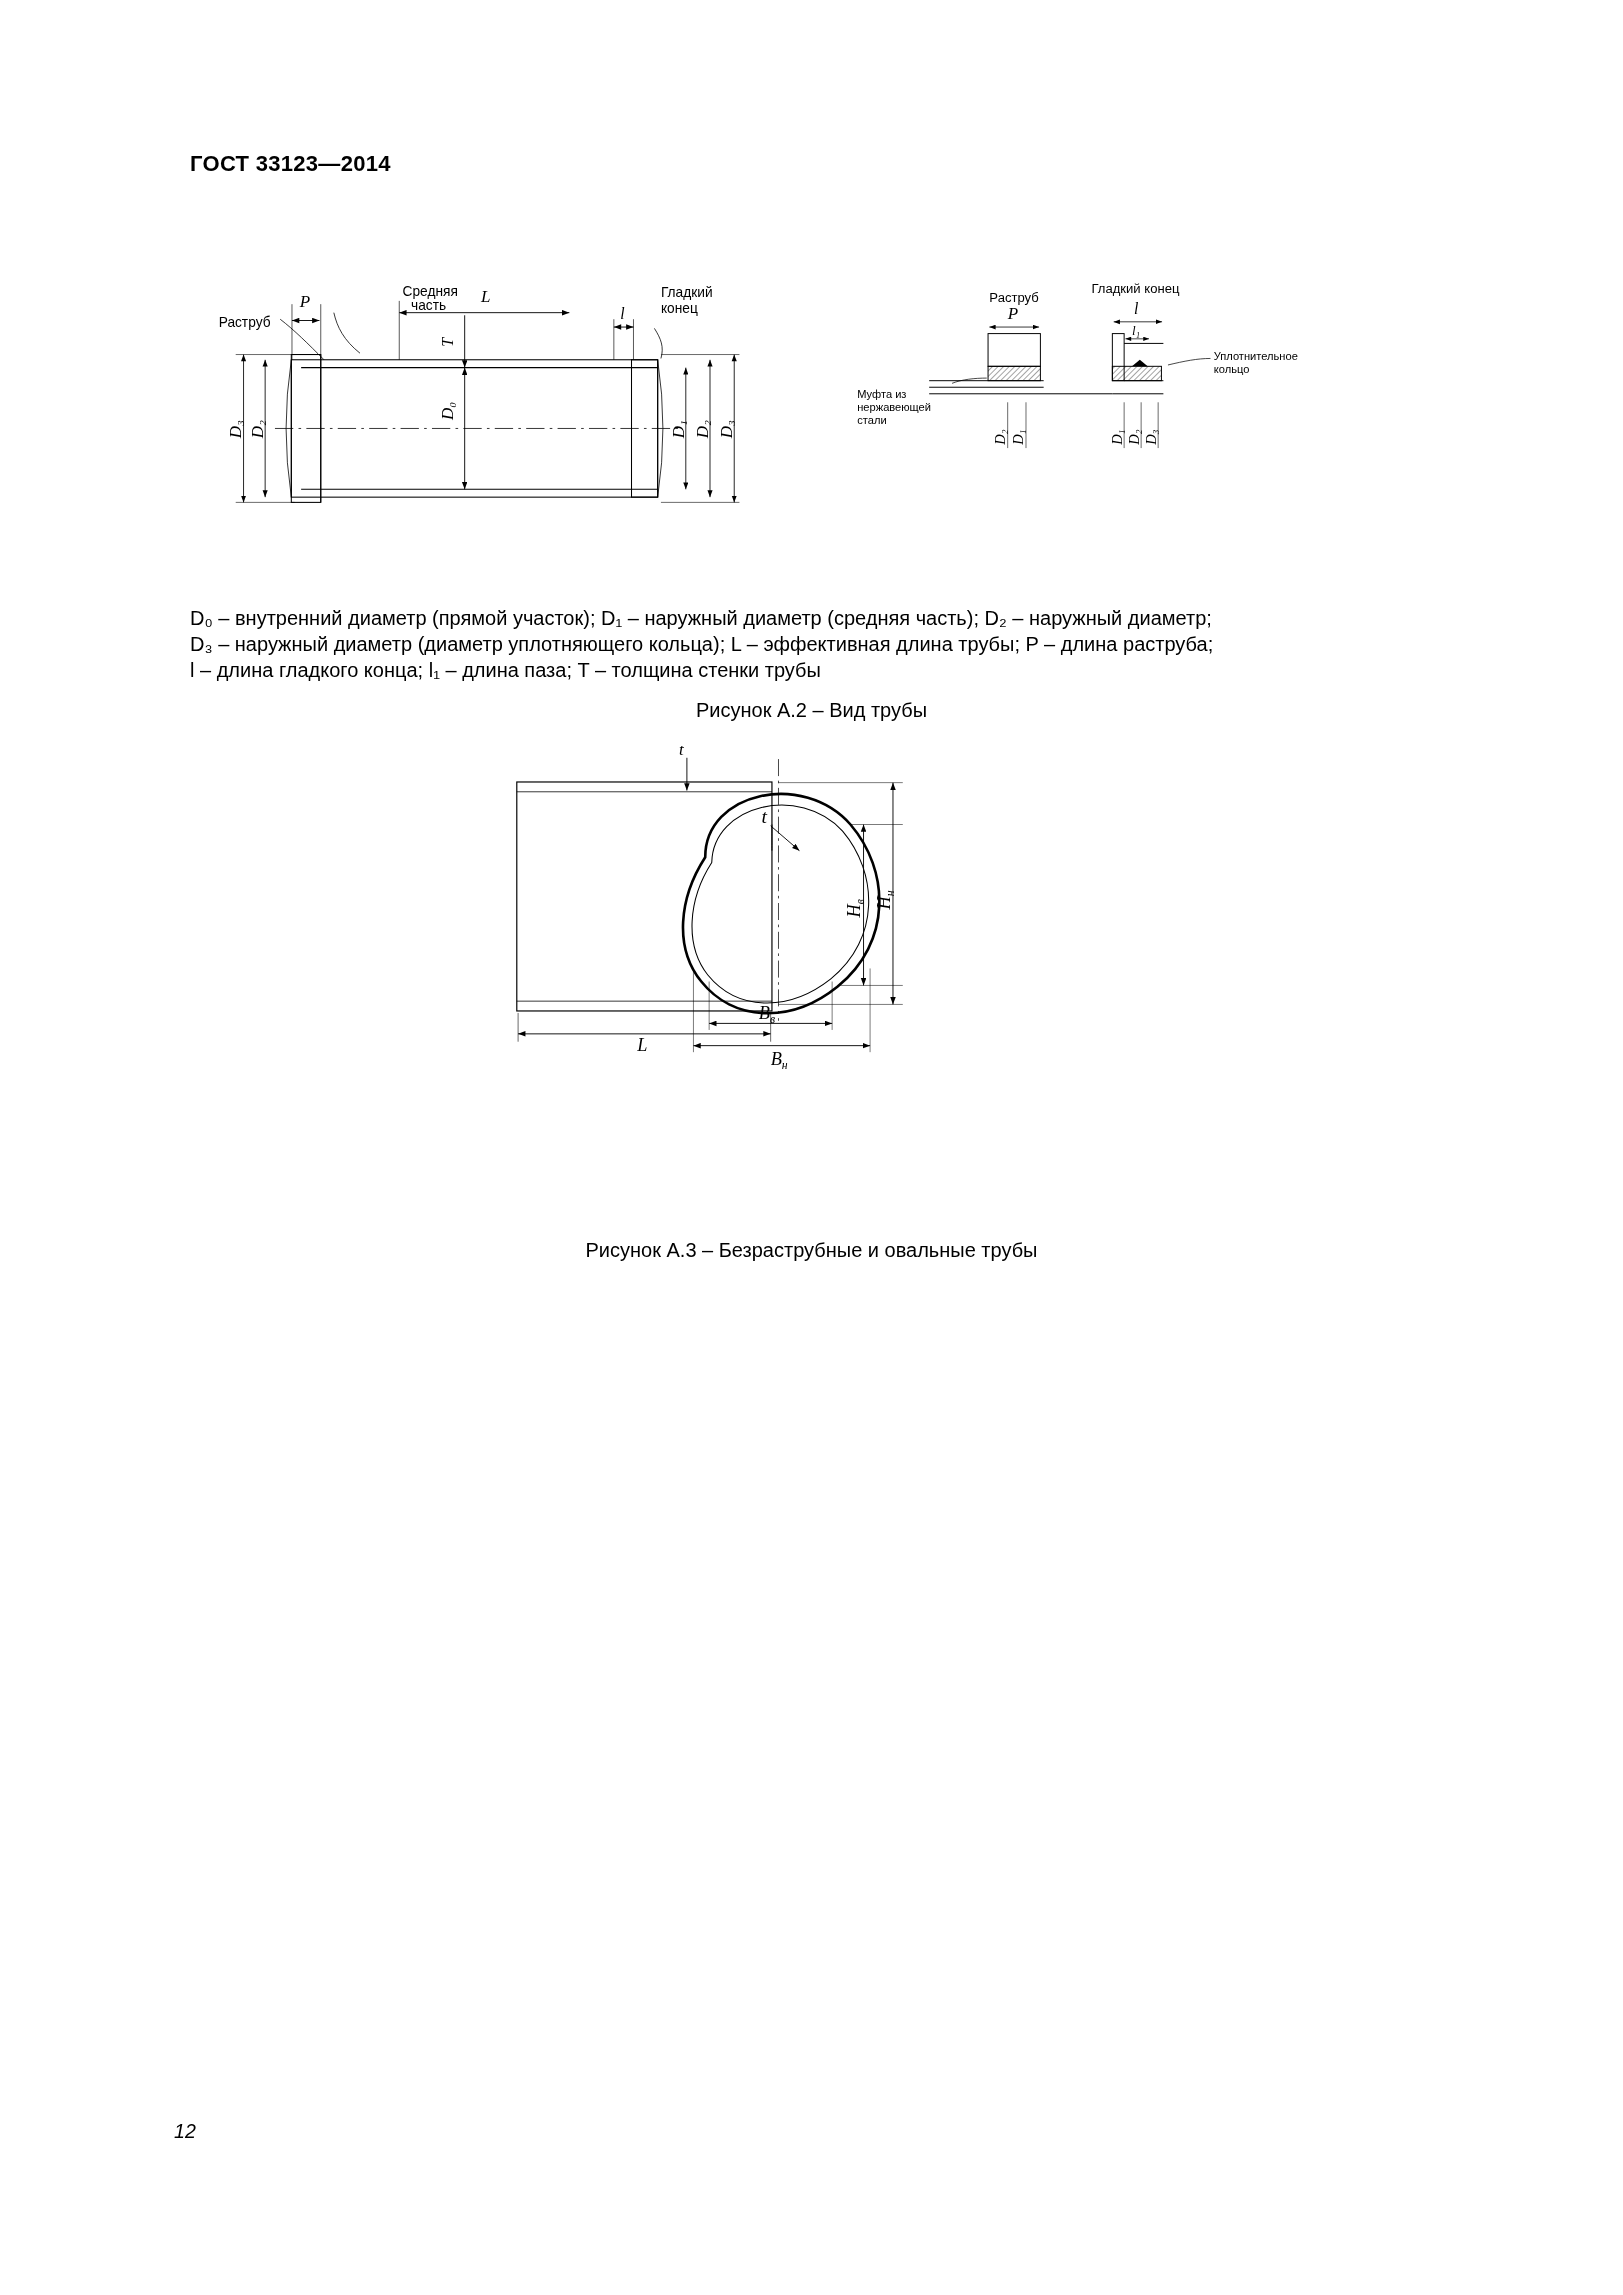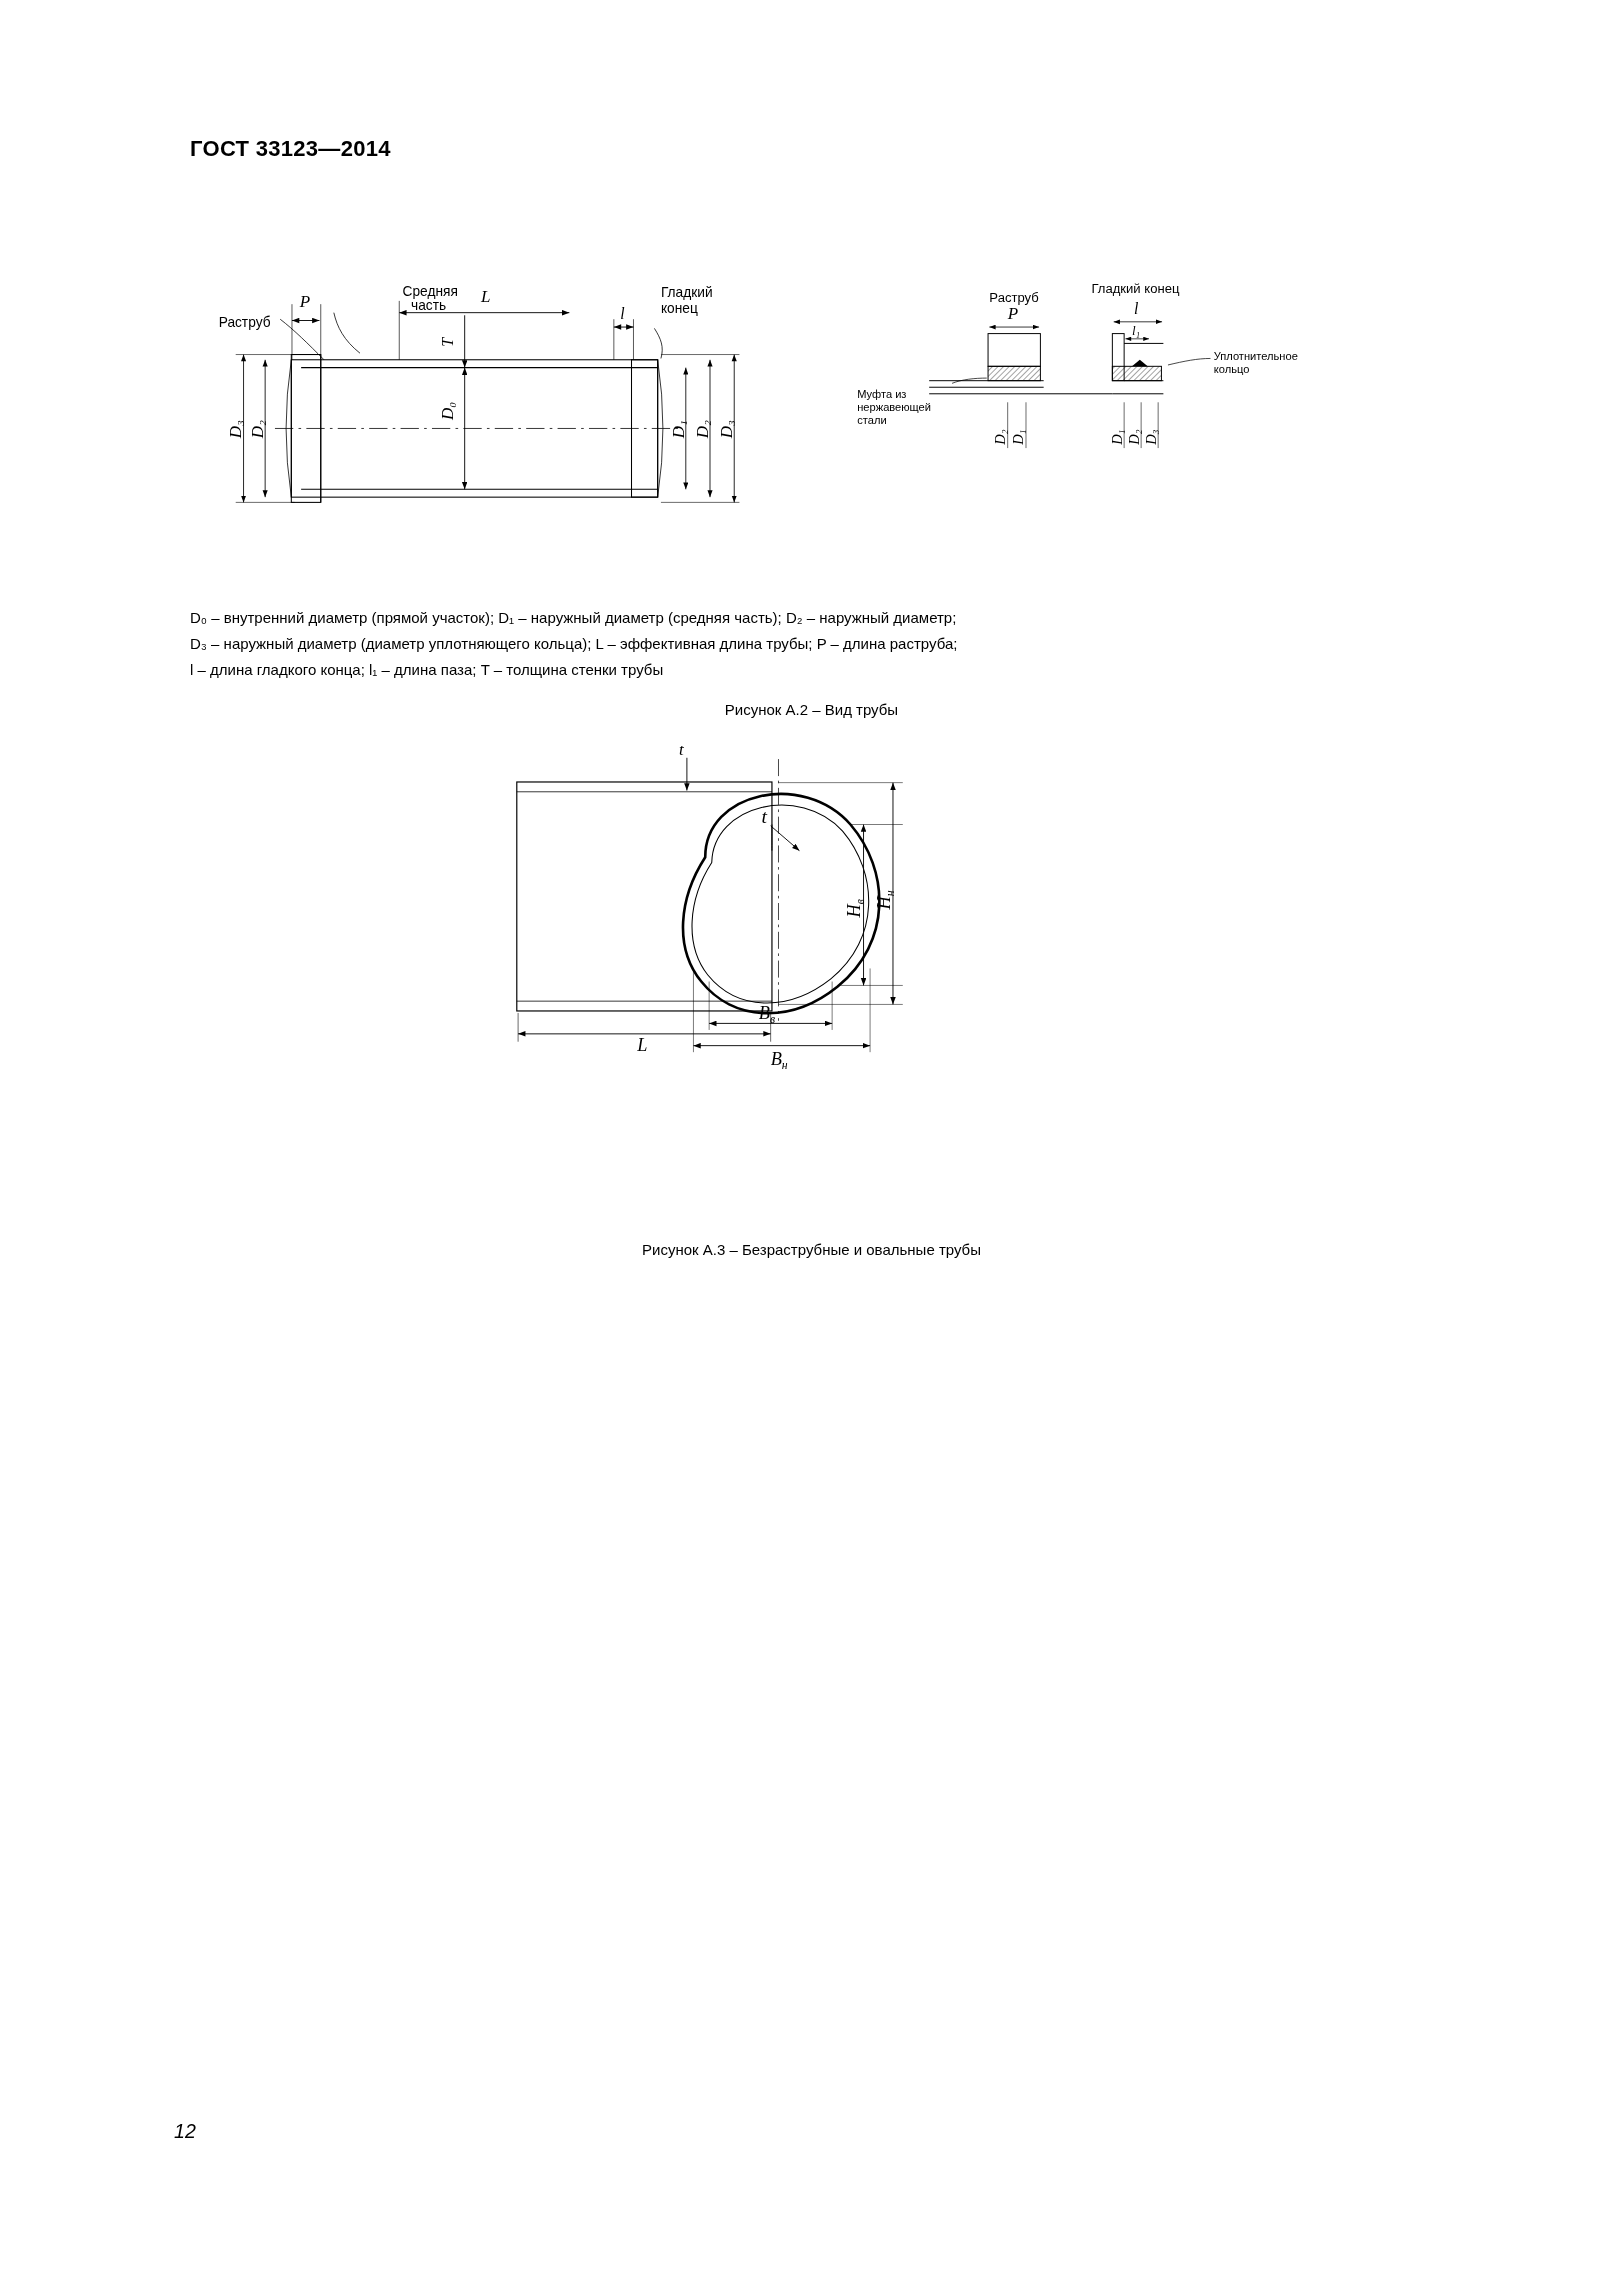--- a/index.html
+++ b/index.html
@@ -17,21 +17,21 @@
   }
   .page {
     position: absolute;
     left: 0; top: 0;
     width: 1623px;
     height: 2295px;
   }
   .header-title {
     position: absolute;
     left: 190px;
-    top: 136px;
+    top: 151px;
     font-size: 22px;
     font-weight: bold;
     letter-spacing: 0.3px;
   }
   .body-text {
     position: absolute;
     left: 190px;
     top: 215px;
     width: 1243px;
     font-size: 19px;
@@ -53,21 +53,21 @@
     top: 281px;
     width: 1243px;
     height: 308px;
   }
   .fig-a2 svg, .fig-a3 svg { display: block; }
 
   .caption-block {
     position: absolute;
     left: 190px;
     width: 1243px;
-    font-size: 15px;
+    font-size: 20px;
     line-height: 26px;
   }
   #a2-legend { top: 605px; }
   #a2-caption {
     top: 697px;
     text-align: center;
   }
 
   
   .fig-a3 {

